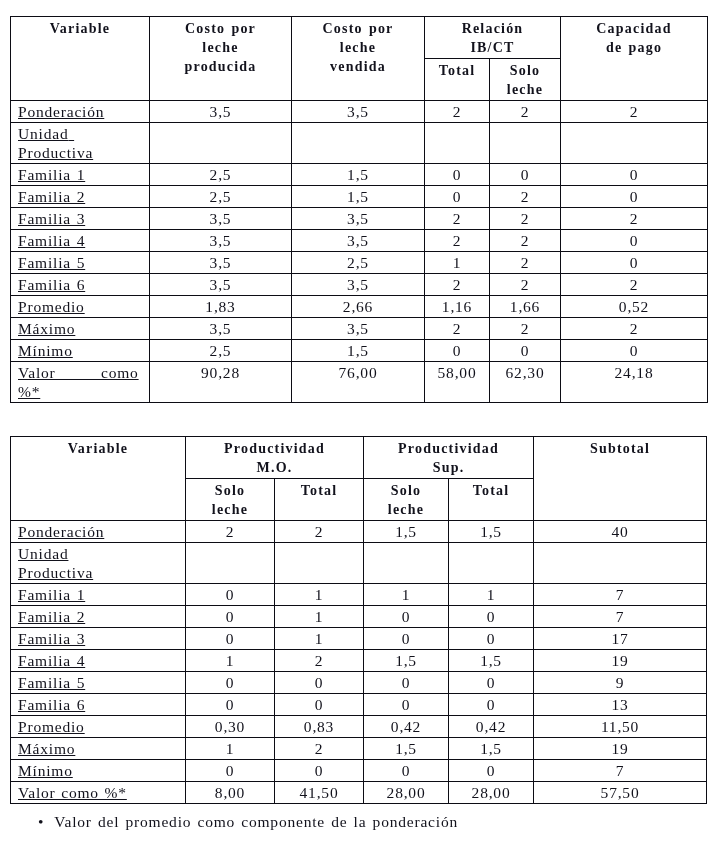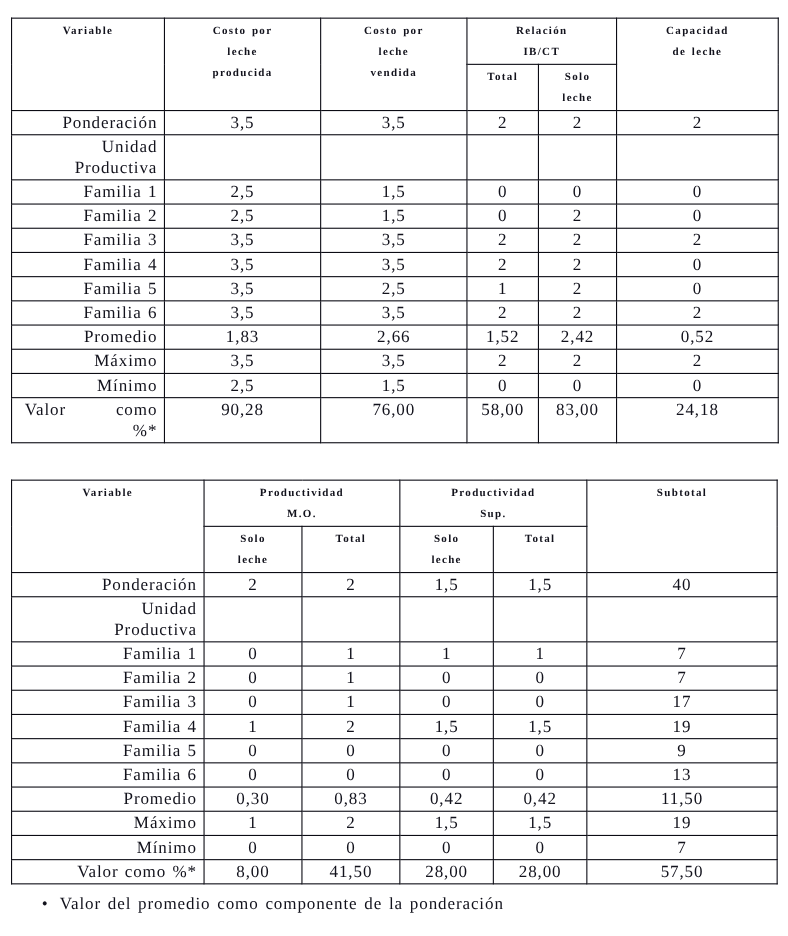--- a/index.html
+++ b/index.html
@@ -35,40 +35,41 @@
   }
   .t1 { margin-top: 12px; }
   .t2 { margin-top: 33px; }
 
   th, td {
     border: 1px solid #0c0c14;
     vertical-align: top;
     overflow: hidden;
   }
   th {
-    font-size: 10px;
+    font-size: 14px;
     font-weight: bold;
     text-align: center;
     white-space: pre-line;
     line-height: 19px;
     letter-spacing: 1.2px;
     word-spacing: 1.5px;
     padding: 2px 2px 1px 2px;
   }
   td {
     font-size: 15.5px;
     line-height: 19px;
     padding: 1px 6px 1px 6px;
   }
   .row-label {
-    text-align: right;
+    text-align: left;
     white-space: pre-wrap;
     letter-spacing: 0.8px;
     word-spacing: 1px;
     padding-left: 7px;
+    text-decoration: underline;
   }
   .cell-value {
     text-align: center;
     letter-spacing: 0.8px;
   }
 
   .notes {
     margin: 7px 0 0 12px;
     font-size: 15.5px;
     line-height: 21px;
@@ -101,21 +102,21 @@
         <th rowspan="2">Variable</th>
         <th rowspan="2">Costo por
 leche
 producida</th>
         <th rowspan="2">Costo por
 leche
 vendida</th>
         <th colspan="2">Relación
 IB/CT</th>
         <th rowspan="2">Capacidad
-de leche</th>
+de pago</th>
       </tr>
       <tr>
         <th>Total</th>
         <th>Solo
 leche</th>
       </tr>
     </thead>
     <tbody>
         <tr>
           <td class="row-label">Ponderación</td>
@@ -178,22 +179,22 @@
           <td class="cell-value">3,5</td>
           <td class="cell-value">3,5</td>
           <td class="cell-value">2</td>
           <td class="cell-value">2</td>
           <td class="cell-value">2</td>
         </tr>
         <tr>
           <td class="row-label">Promedio</td>
           <td class="cell-value">1,83</td>
           <td class="cell-value">2,66</td>
-          <td class="cell-value">1,52</td>
-          <td class="cell-value">2,42</td>
+          <td class="cell-value">1,16</td>
+          <td class="cell-value">1,66</td>
           <td class="cell-value">0,52</td>
         </tr>
         <tr>
           <td class="row-label">Máximo</td>
           <td class="cell-value">3,5</td>
           <td class="cell-value">3,5</td>
           <td class="cell-value">2</td>
           <td class="cell-value">2</td>
           <td class="cell-value">2</td>
         </tr>
@@ -204,21 +205,21 @@
           <td class="cell-value">0</td>
           <td class="cell-value">0</td>
           <td class="cell-value">0</td>
         </tr>
         <tr>
           <td class="row-label">Valor        como
 %*</td>
           <td class="cell-value">90,28</td>
           <td class="cell-value">76,00</td>
           <td class="cell-value">58,00</td>
-          <td class="cell-value">83,00</td>
+          <td class="cell-value">62,30</td>
           <td class="cell-value">24,18</td>
         </tr>
       </tbody>
   </table>
 
   <table class="data-table t2">
     <colgroup>
       <col style="width:175px">
       <col style="width:89px">
       <col style="width:89px">

